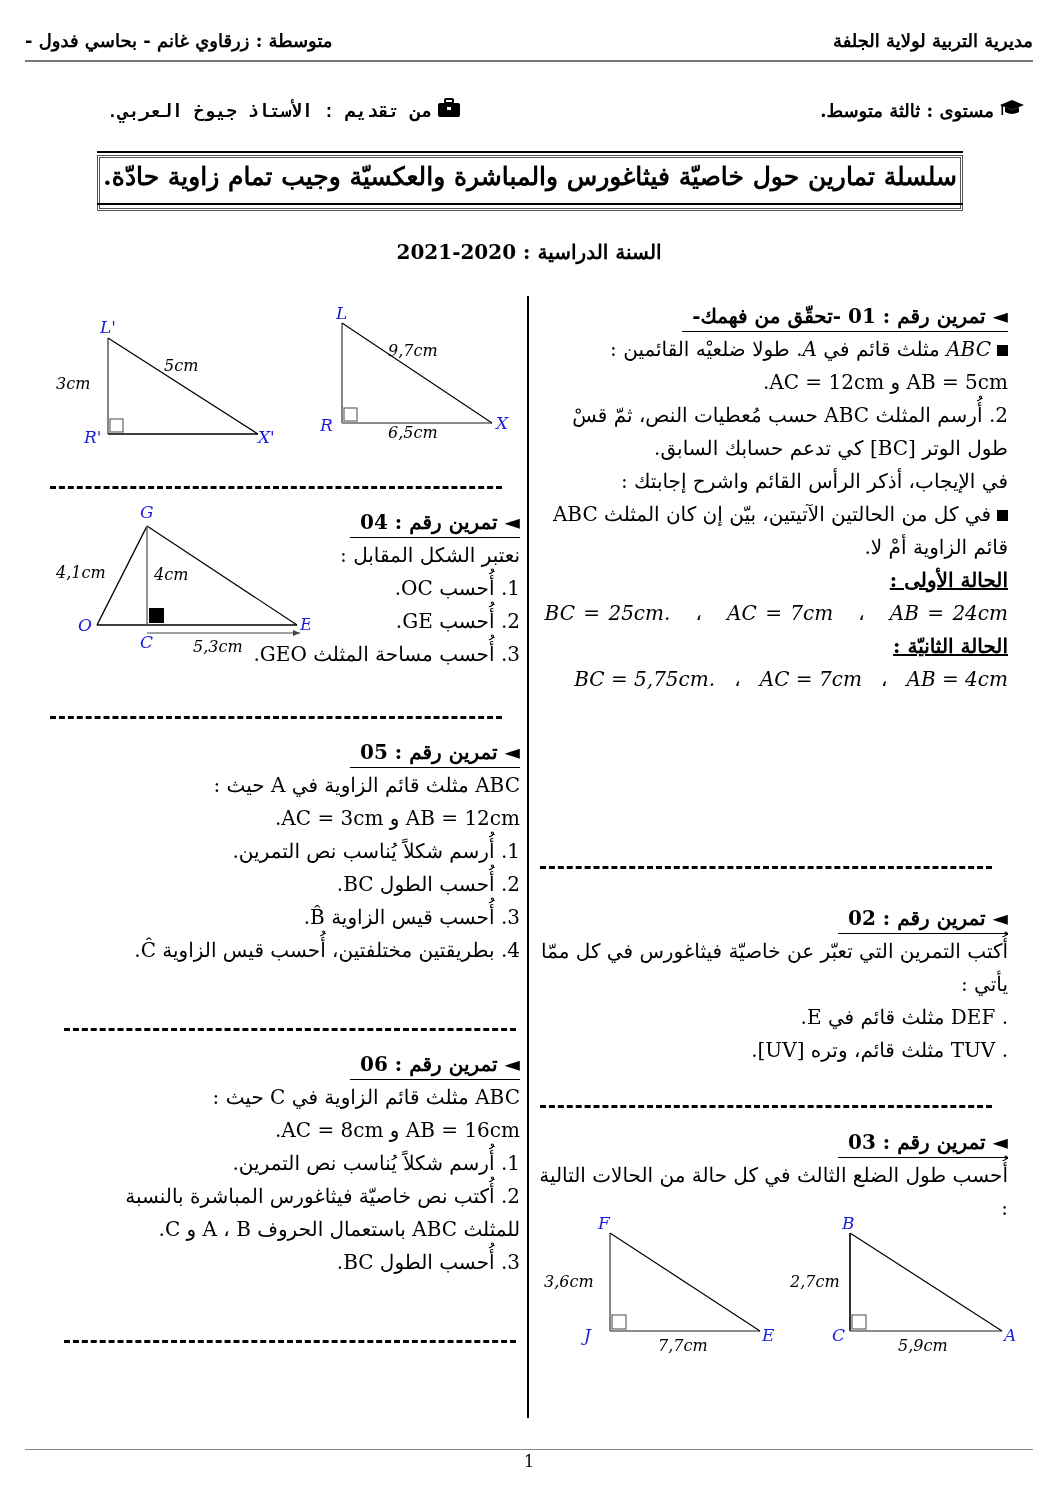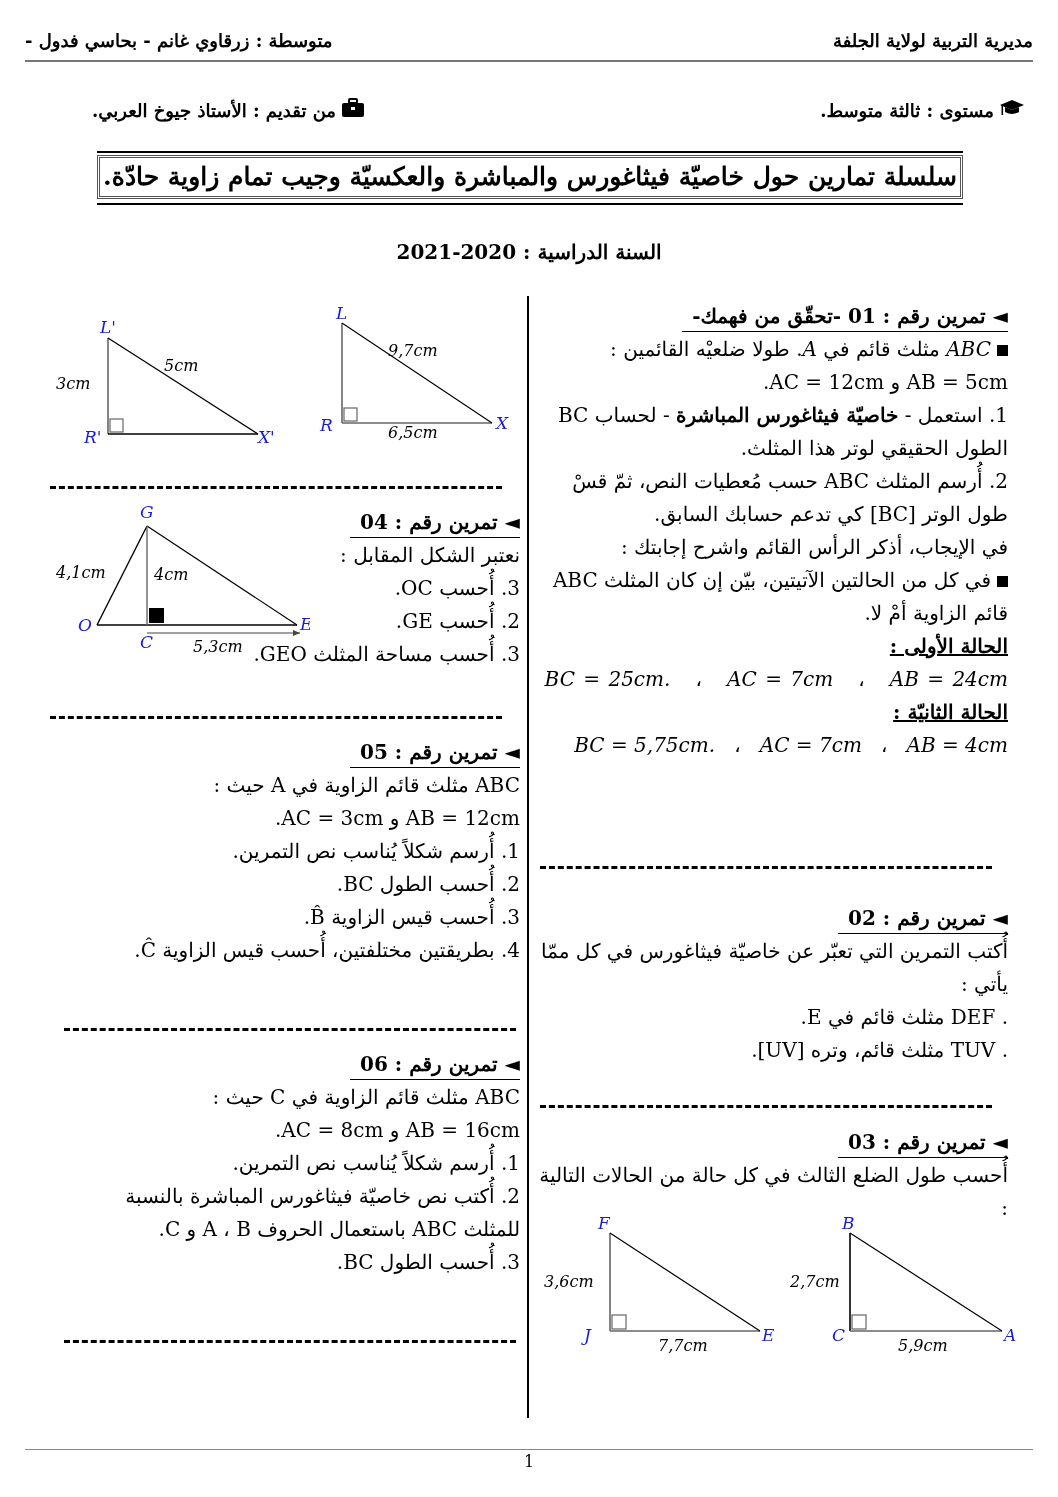--- a/index.html
+++ b/index.html
@@ -4,21 +4,21 @@
 <style>
   html, body { margin: 0; padding: 0; background: #fff; }
   body { width: 1058px; height: 1497px; position: relative; overflow: hidden;
          font-family: "DejaVu Serif", "Liberation Serif", serif; color: #000; }
   .abs { position: absolute; }
   .rtl { direction: rtl; unicode-bidi: embed; }
   .hdr { font-size: 18px; font-weight: bold; top: 30px; white-space: nowrap; text-align: right; }
   .hline { position: absolute; height: 2px; background: #777; }
   .blackline { position: absolute; height: 2px; background: #000; }
   .sub { font-size: 18px; font-weight: bold; top: 98px; white-space: nowrap; display: flex; align-items: center; gap: 6px; }
-  .titlebox { position: absolute; left: 97px; top: 155px; width: 866px; height: 44px;
+  .titlebox { position: absolute; left: 97px; top: 155px; width: 866px; height: 56px;
               border: 3px double #555; box-sizing: border-box; text-align: center;
               font-size: 25px; font-weight: bold; line-height: 38px; direction: rtl; }
   .year { position: absolute; top: 240px; left: 0; width: 1058px; text-align: center;
           font-size: 20px; font-weight: bold; direction: rtl; }
   .vsep { position: absolute; left: 527px; top: 296px; width: 2px; height: 1122px; background: #000; }
   .dash { position: absolute; height: 0; border-top: 3px dashed #000; }
   .col { position: absolute; direction: rtl; font-size: 20px; line-height: 33px; }
   .exh { font-weight: bold; display: inline-block; border-bottom: 1.5px solid #000; padding-left: 10px; line-height: 30px; }
   .exh .num { font-family: "DejaVu Serif", serif; }
   .line { white-space: nowrap; }
@@ -41,21 +41,21 @@
 <div class="abs sub rtl" style="right:34px;">
   <span>
     <svg width="24" height="20" viewBox="0 0 24 20">
         <polygon points="12,2 24,7 12,12 0,7" fill="#000"></polygon>
         <path d="M5 9 v5 q7 4 14 0 v-5 l-7 3z" fill="#000"></path>
         <rect x="1.5" y="7" width="1.6" height="10" fill="#000"></rect>
       </svg>
   </span>
   <span>مستوى : ثالثة متوسط.</span>
 </div>
-<div class="abs sub rtl" style="left:92px;">
+<div class="abs sub rtl" style="left:107px;font-family:Liberation Mono, monospace;">
   <span>
     <svg width="22" height="20" viewBox="0 0 22 20">
         <rect x="7" y="1" width="8" height="4" rx="1" fill="none" stroke="#000" stroke-width="2"></rect>
         <rect x="0" y="5" width="22" height="14" rx="2" fill="#000"></rect>
         <rect x="9" y="9" width="4" height="3" fill="#fff"></rect>
       </svg>
   </span>
   <span>من تقديم : الأستاذ جيوخ العربي.</span>
 </div>
 
@@ -64,21 +64,20 @@
 <div class="blackline" style="left:97px;top:203px;width:866px;"></div>
 
 <div class="year">السنة الدراسية : 2020-2021</div>
 
 <div class="vsep"></div>
 
 <div class="col" style="right:50px;top:300px;width:470px;">
   <div><span class="exh">◄ <span>تمرين رقم :</span> <span class="num">01</span> <span>-تحقّق من فهمك-</span></span></div>
   <div class="line"><span class="sq"></span><span class="m">ABC</span> <span>مثلث قائم في</span> <span class="m">A</span><span>. طولا ضلعيْه القائمين :</span></div>
   <div class="line">AB = 5cm و AC = 12cm.</div>
-  <div><span>1. استعمل -</span> <span class="b">خاصيّة فيثاغورس المباشرة</span> <span>- لحساب BC الطول الحقيقي لوتر هذا المثلث.</span></div>
   <div>2. أُرسم المثلث ABC حسب مُعطيات النص، ثمّ قسْ طول الوتر [BC] كي تدعم حسابك السابق.</div>
   <div>في الإيجاب، أذكر الرأس القائم واشرح إجابتك :</div>
   <div><span class="sq"></span><span>في كل من الحالتين الآتيتين، بيّن إن كان المثلث ABC قائم الزاوية أمْ لا.</span></div>
   <div><span class="u">الحالة الأولى :</span></div>
   <div class="line" style="word-spacing:2px;">
     <span class="m">AB = 24cm</span> &nbsp;&nbsp;<span>،</span>&nbsp;&nbsp;
     <span class="m">AC = 7cm</span> &nbsp;&nbsp;<span>،</span>&nbsp;&nbsp;
     <span class="m">BC = 25cm.</span>
   </div>
   <div><span class="u">الحالة الثانيّة :</span></div>
@@ -165,21 +164,21 @@
   <text x="90" y="150" fill="#1a1adb" font-size="17">C</text>
   <text x="250" y="132" fill="#1a1adb" font-size="17">E</text>
   <text x="6" y="80" fill="#000" font-size="16">4,1cm</text>
   <text x="104" y="82" fill="#000" font-size="16">4cm</text>
   <text x="143" y="154" fill="#000" font-size="16">5,3cm</text>
 </svg>
 
 <div class="col" style="right:538px;top:506px;width:220px;">
   <div><span class="exh">◄ <span>تمرين رقم :</span> <span class="num">04</span></span></div>
   <div class="line">نعتبر الشكل المقابل :</div>
-  <div class="line">3. أُحسب OC.</div>
+  <div class="line">1. أُحسب OC.</div>
   <div class="line">2. أُحسب GE.</div>
   <div class="line">3. أُحسب مساحة المثلث GEO.</div>
 </div>
 <div class="dash" style="left:50px;top:716px;width:452px;"></div>
 
 <div class="col" style="right:538px;top:736px;width:460px;">
   <div><span class="exh">◄ <span>تمرين رقم :</span> <span class="num">05</span></span></div>
   <div class="line">ABC مثلث قائم الزاوية في A حيث :</div>
   <div class="line">AB = 12cm و AC = 3cm.</div>
   <div class="line">1. أُرسم شكلاً يُناسب نص التمرين.</div>

